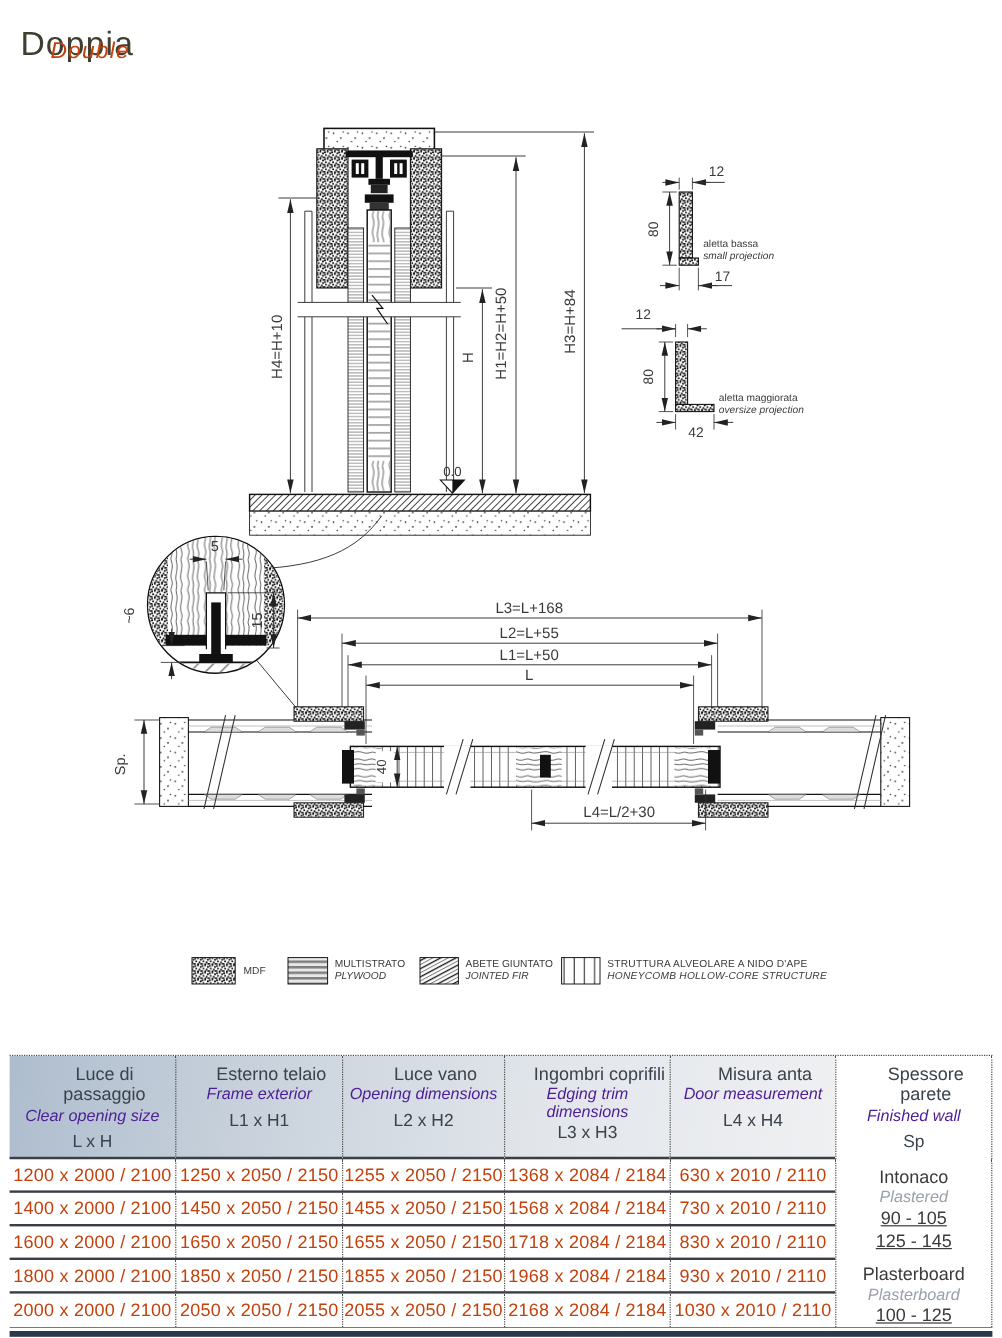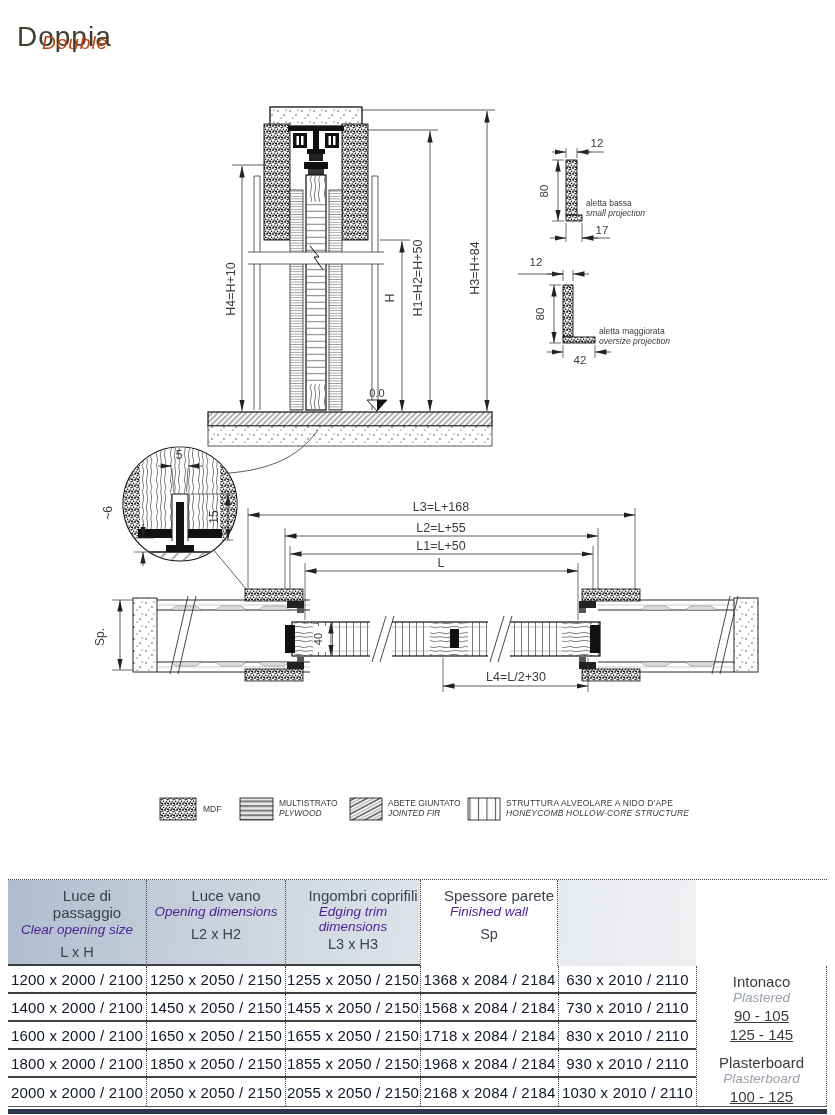--- a/index.html
+++ b/index.html
@@ -20,21 +20,21 @@
   .th.first { border-left:none; }
   .th.u { border-bottom:2px solid #3a3f46; }
   .th.wallcol { background:#fff; border-right:1px dotted #4a4a4a; }
   .h-it { font-size:15px; color:#3a424c; line-height:1.15;padding-left:20px; }
   .h-en { font-size:13.5px; font-style:italic; color:#4c1d95; line-height:1.12; }
   .h-code { font-size:14.5px; color:#3a424c; margin-top:7px; }
   .tbody { display:grid; grid-template-columns:688px 131px; }
   .row { display:grid; grid-template-columns:138px 139px 135px 138px 138px; height:28px;
          border-bottom:2px solid #3a3f46; }
   .row.last { border-bottom:none; }
-  .td { display:flex; align-items:center; justify-content:center; font-size:15px; color:#0f172a;
+  .td { display:flex; align-items:center; justify-content:center; font-size:15px; color:#c2410c;
         border-left:1px dotted #4a4a4a; letter-spacing:.2px; white-space:nowrap; }
   .td.first { border-left:none; }
   .wall-cell { border-left:1px dotted #4a4a4a; border-right:1px dotted #4a4a4a;
                text-align:center; padding-top:7px; }
   .w-it { font-size:15px; color:#3b3b3b; }
   .w-en { font-size:13.5px; font-style:italic; color:#99a0a9; }
   .w-v  { font-size:15px; color:#3b3b3b; margin-top:2px;text-decoration:underline; }
   .g2 { margin-top:11px; }
   .bottom-bar { position:absolute; left:8px; top:1106px; width:819px; height:8px;
                 background:linear-gradient(to bottom,#5a5a5a 0 1px,#ffffff 1px 3px,#2a3a4d 3px 100%); }
@@ -332,28 +332,38 @@
 
   <div class="spec-table">
     <div class="thead">
       <div class="thead-bg"></div>
       <div class="th first u">
         <div class="h-it">Luce di passaggio</div>
         <div class="h-en">Clear opening size</div>
         <div class="h-code">L x H</div>
       </div>
       <div class="th u">
+        <div class="h-it">Esterno telaio</div>
+        <div class="h-en">Frame exterior</div>
+        <div class="h-code">L1 x H1</div>
+      </div>
+      <div class="th u">
         <div class="h-it">Luce vano</div>
         <div class="h-en">Opening dimensions</div>
         <div class="h-code">L2 x H2</div>
       </div>
       <div class="th u">
         <div class="h-it">Ingombri coprifili</div>
         <div class="h-en">Edging trim dimensions</div>
         <div class="h-code" style="margin-top:2px">L3 x H3</div>
+      </div>
+      <div class="th u">
+        <div class="h-it">Misura anta</div>
+        <div class="h-en">Door measurement</div>
+        <div class="h-code">L4 x H4</div>
       </div>
       <div class="th wallcol">
         <div class="h-it">Spessore parete</div>
         <div class="h-en">Finished wall</div>
         <div class="h-code">Sp</div>
       </div>
     </div>
 
     <div class="tbody">
       <div>

